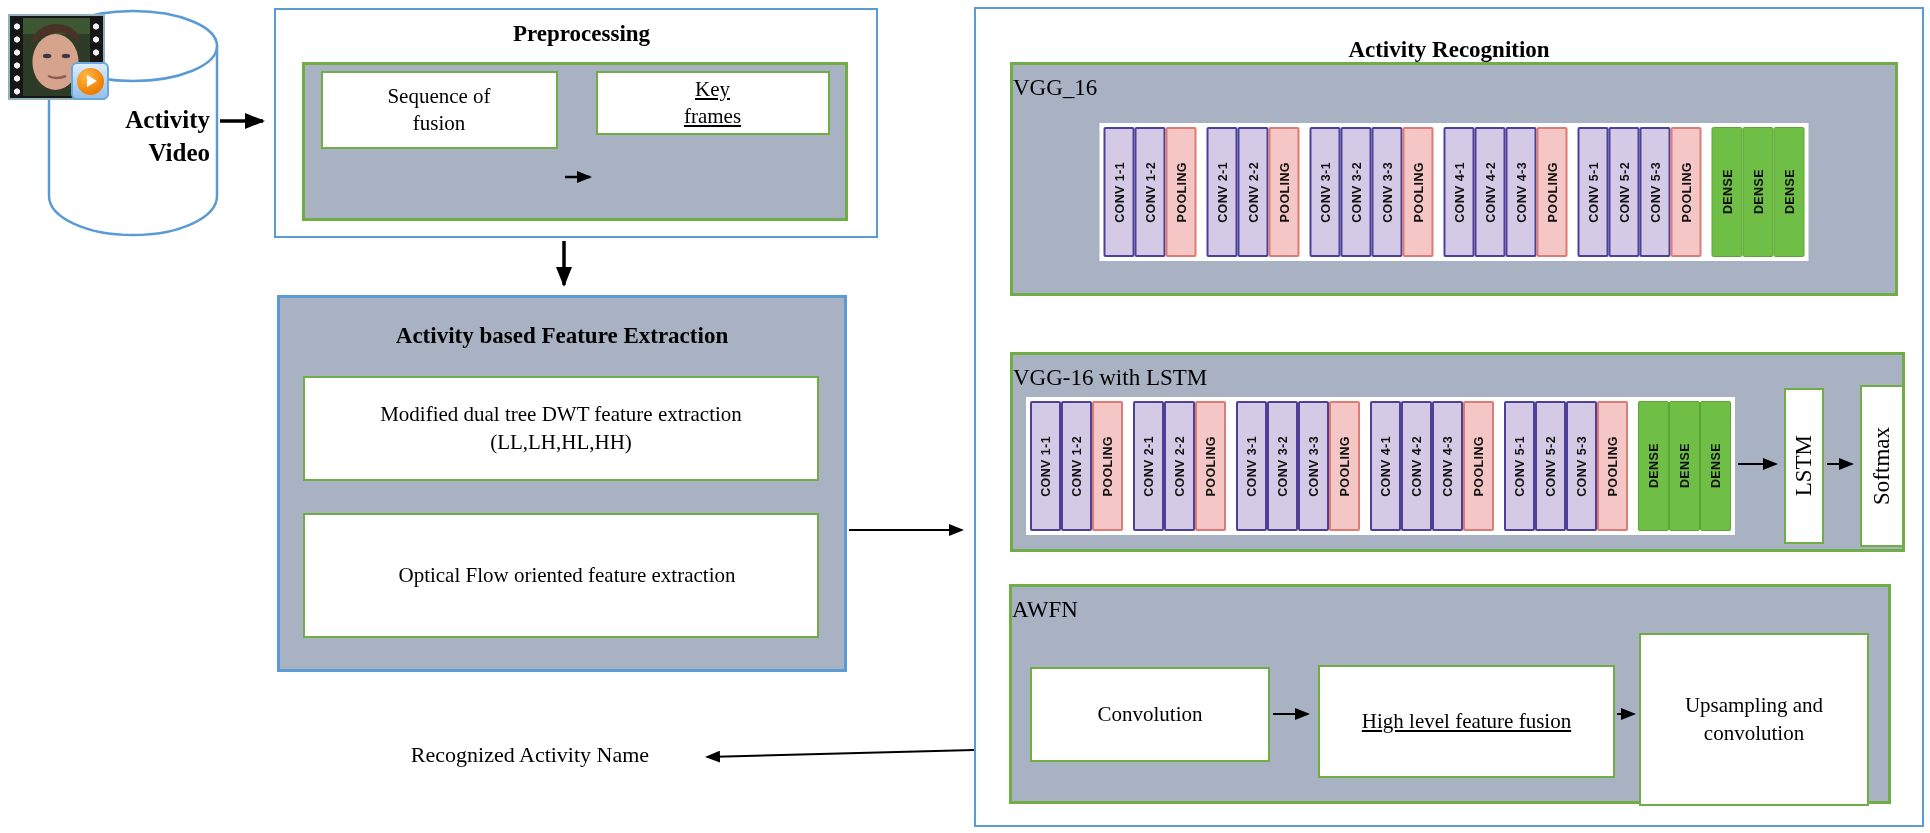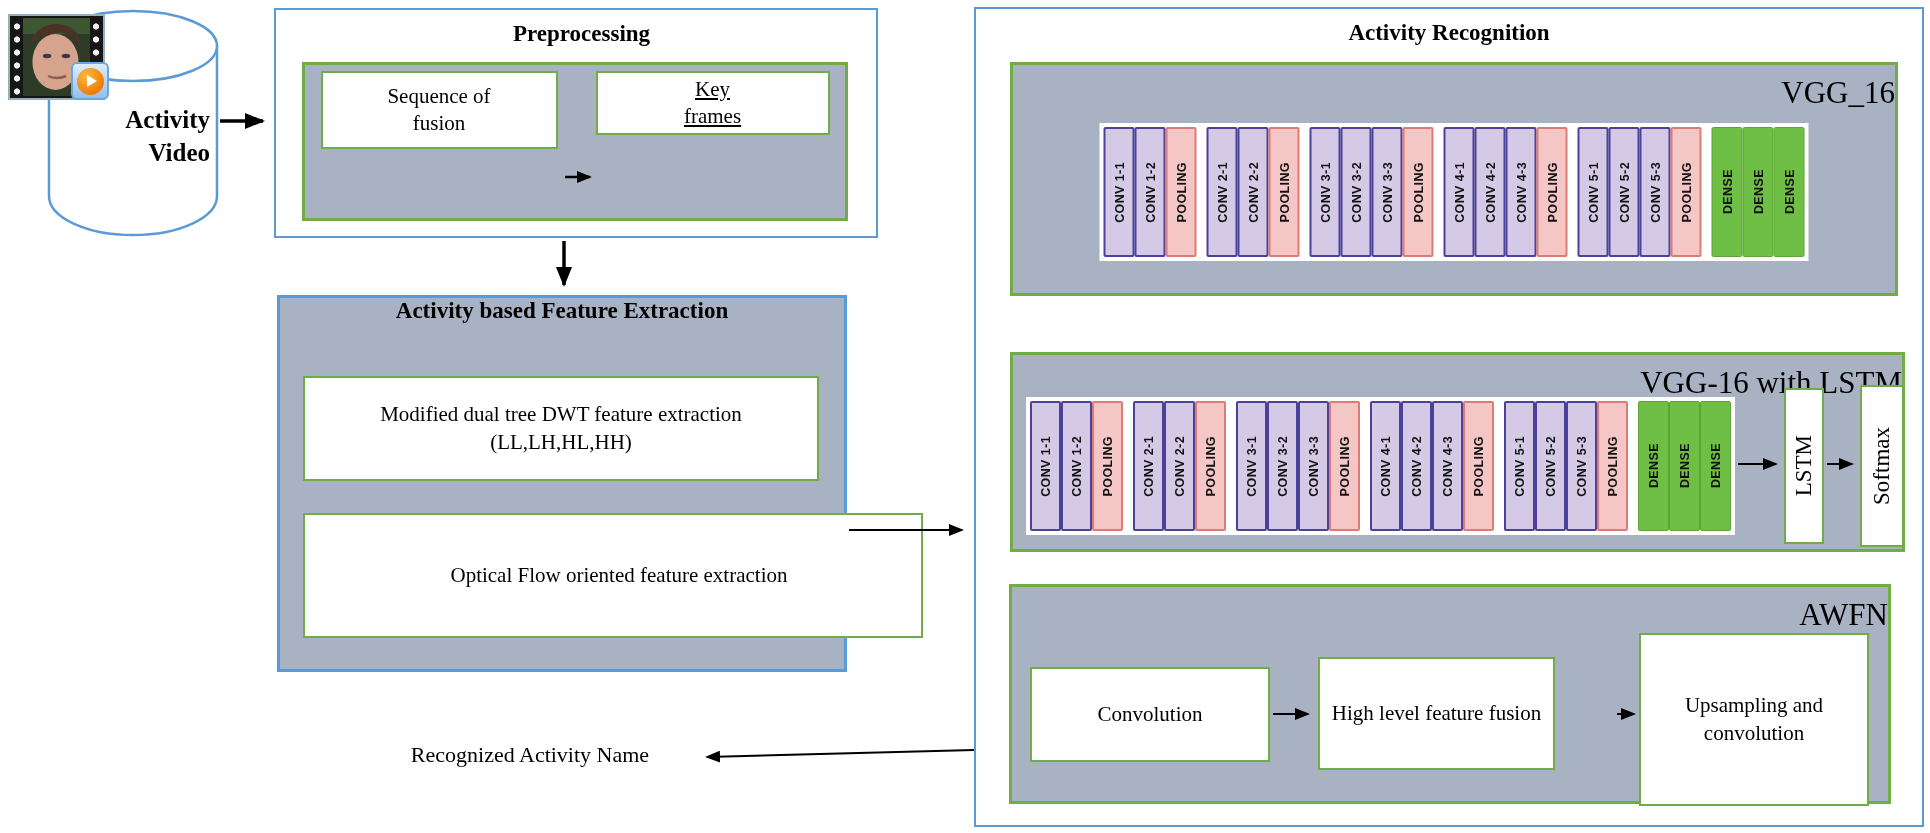--- a/index.html
+++ b/index.html
@@ -7,21 +7,21 @@
   .canvas {
     position: relative; width: 1930px; height: 833px; background: #fff;
     font-family: "Liberation Serif", serif; color:#000; overflow: hidden;
   }
   .abs { position: absolute; }
 
   
   .blue-frame  { border: 2px solid var(--blue_border); background:#fff; }
   .panel       { background: var(--panel_fill); }
   .panel-title { text-align:center; font-weight:bold; font-size:23px; }
-  .gtitle      { text-align:right; font-size:31px; }
+  .gtitle      { text-align:left; font-size:23px; }
   .white-box   {
     background:#fff; border:2px solid var(--green_border);
     display:flex; align-items:center; justify-content:center;
     text-align:center; font-size:21px; line-height:1.3; white-space:pre-line;
   }
 
   
   .cyl-svg { left:40px; top:6px; width:184px; height:236px; }
   .src-label { left:56px; top:104px; width:154px; text-align:right;
     font-weight:bold; font-size:25px; line-height:1.3; white-space:pre-line; }
@@ -47,30 +47,30 @@
   .extract-box { position:absolute; left:26px; top:52px; width:546px; height:159px;
     border:3px solid var(--green_border); }
   .extract-box .panel-title { margin-top:36px; font-size:22px; }
   .extract-row { display:flex; justify-content:center; gap:38px; margin-top:6px; }
   .seq-box { width:237px; height:78px; }
   .key-box { width:234px; height:64px;text-decoration:underline; }
 
   
   .feat-box { left:277px; top:295px; width:570px; height:377px;
     border:3px solid var(--blue_border); }
-  .feat-box .panel-title { margin-top:0; }
+  .feat-box .panel-title { margin-top:25px; }
   .dwt-box { left:23px; top:78px;  width:516px; height:105px; }
-  .opt-box { left:23px; top:215px; width:620px; height:125px;padding-left:12px; }
+  .opt-box { left:23px; top:215px; width:516px; height:125px;padding-left:12px; }
 
   .out-label { left:382px; top:742px; width:296px; text-align:center;
     font-weight:normal; font-size:22px; }
 
   
   .ar-box { left:974px; top:7px; width:950px; height:820px; }
-  .ar-box > .panel-title { margin-top:11px; }
+  .ar-box > .panel-title { margin-top:28px; }
   .gpanel { position:absolute; border:3px solid var(--green_border); background:var(--panel_fill); }
   .gpanel .gtitle { margin-top:10px; }
   .vgg16-box   { left:34px; top:53px;  width:888px; height:234px; }
   .vgglstm-box { left:34px; top:343px; width:895px; height:200px; }
   .awfn-box    { left:33px; top:575px; width:882px; height:220px; }
 
   .strip { position:absolute; display:flex; gap:10px; background:#fff; padding:4px; }
   .vgg16-box .strip   { top:58px; left:50%; transform:translateX(-50%); }
   .vgglstm-box .strip { top:42px; left:13px; }
   .layer-group { display:flex; }
@@ -83,21 +83,21 @@
   .block .vtext { font-family:"Liberation Sans", sans-serif; font-weight:bold;
     font-size:12.5px; letter-spacing:0.4px; color:#111; white-space:nowrap; }
 
   .vbox { position:absolute; background:#fff; border:2px solid var(--green_border);
     display:flex; align-items:center; justify-content:center; }
   .lstm-vbox    { left:771px; top:33px; width:40px; height:156px; }
   .softmax-vbox { left:847px; top:30px; width:44px; height:162px; }
   .vbox .vtext { font-size:23px; }
 
   .conv-wbox   { left:18px;  top:80px; width:240px; height:95px; }
-  .fusion-wbox { left:306px; top:70px; width:237px; height:113px; }
+  .fusion-wbox { left:306px; top:78px; width:297px; height:113px;text-decoration:underline; }
   .upsamp-wbox { left:627px; top:32px; width:230px; height:173px;margin-top:14px; }
 
   
   .arrows { position:absolute; left:0; top:0; width:1930px; height:833px;
     pointer-events:none; }
   .arrows line { stroke:#000; }
 </style>
 </head>
 <body>
 

